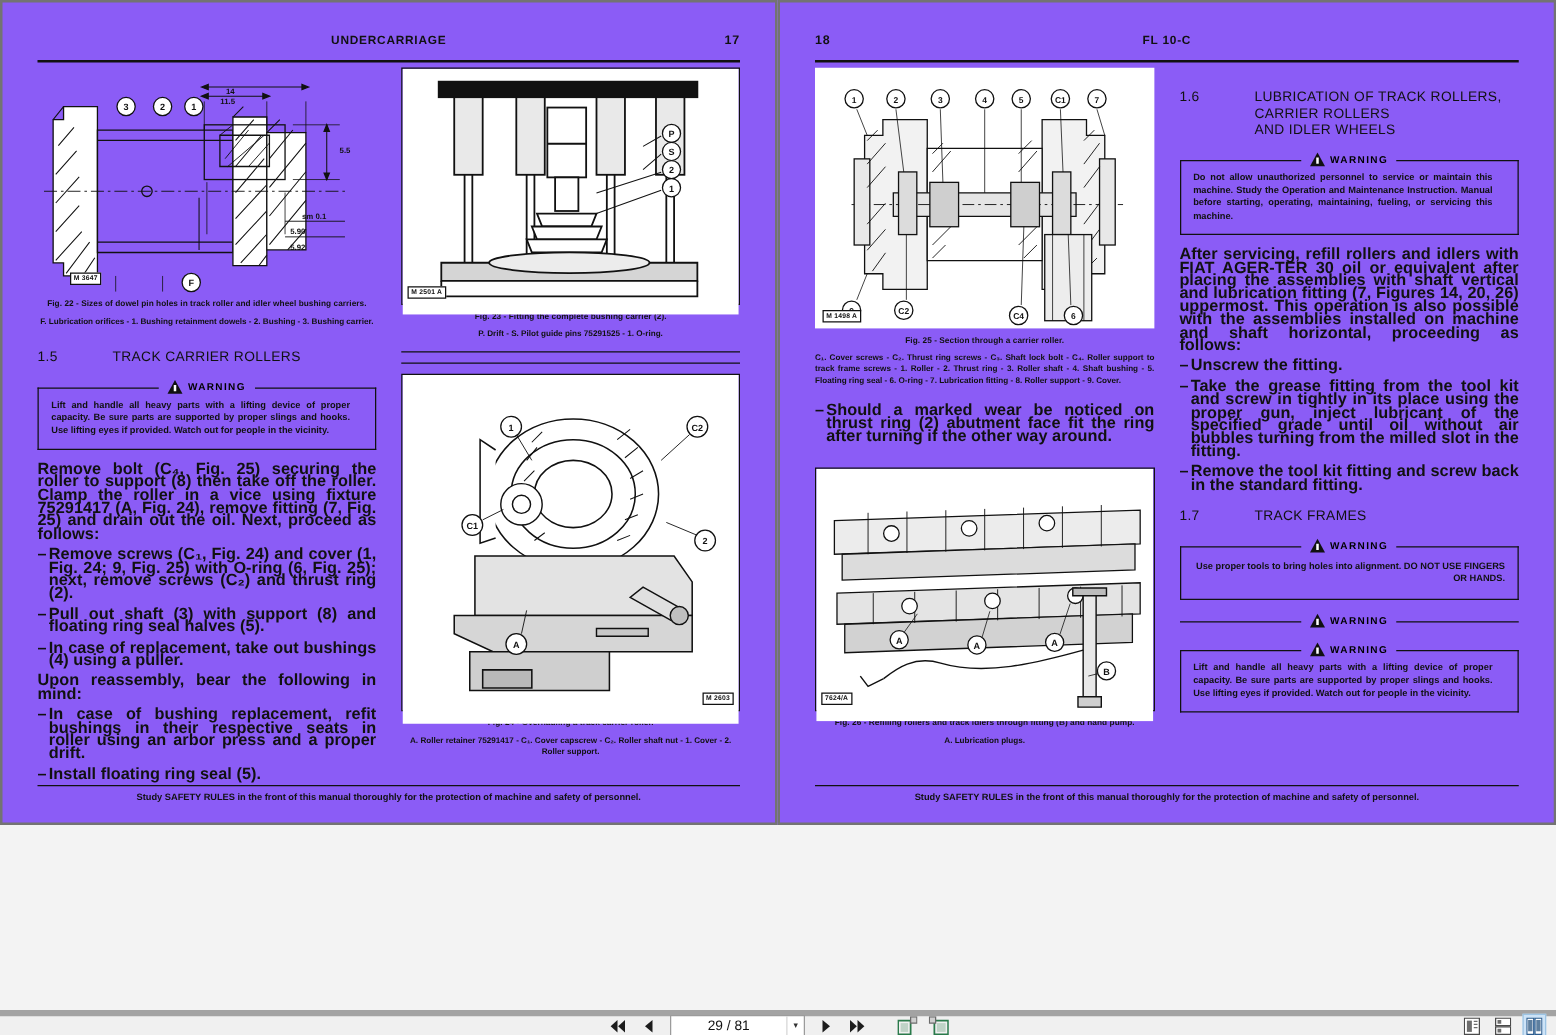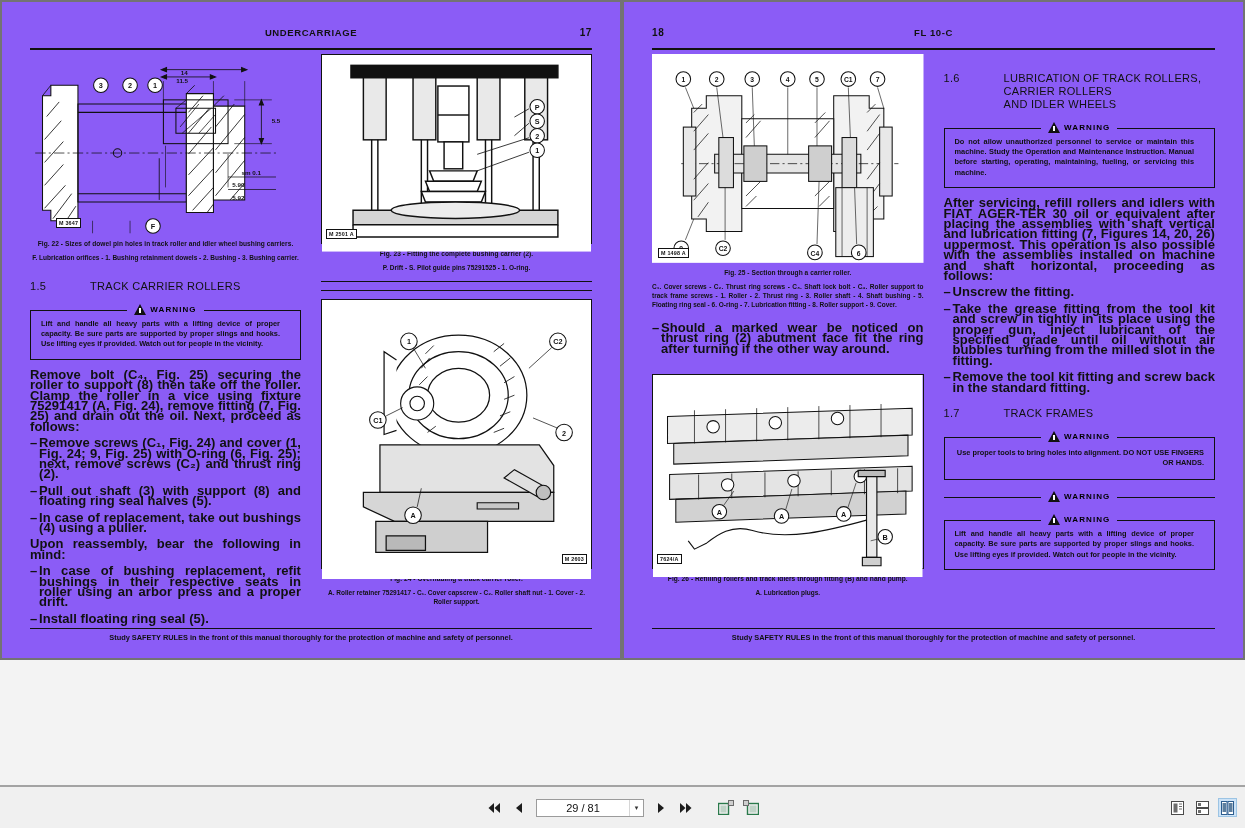--- a/index.html
+++ b/index.html
@@ -193,23 +193,23 @@
     padding: 0 2px;
     line-height: 8px;
     letter-spacing: .2px;
     color: #111;
   }
 
   
   .toolbar {
     position: absolute;
     left: 0; bottom: 0;
-    width: 1245px; height: 43px;
+    width: 1245px; height: 20px;
     background: #f0f0f0;
-    border-top: 2px solid #a3a3a3;
+    border-top: 5px solid #a3a3a3;
     display: flex;
     align-items: center;
     padding-left: 19px;
   }
   .tb-center {
     position: absolute; left: 0; right: 0;
     display: flex; align-items: center; justify-content: center;
     gap: 9px;
   }
   .tb-right {

